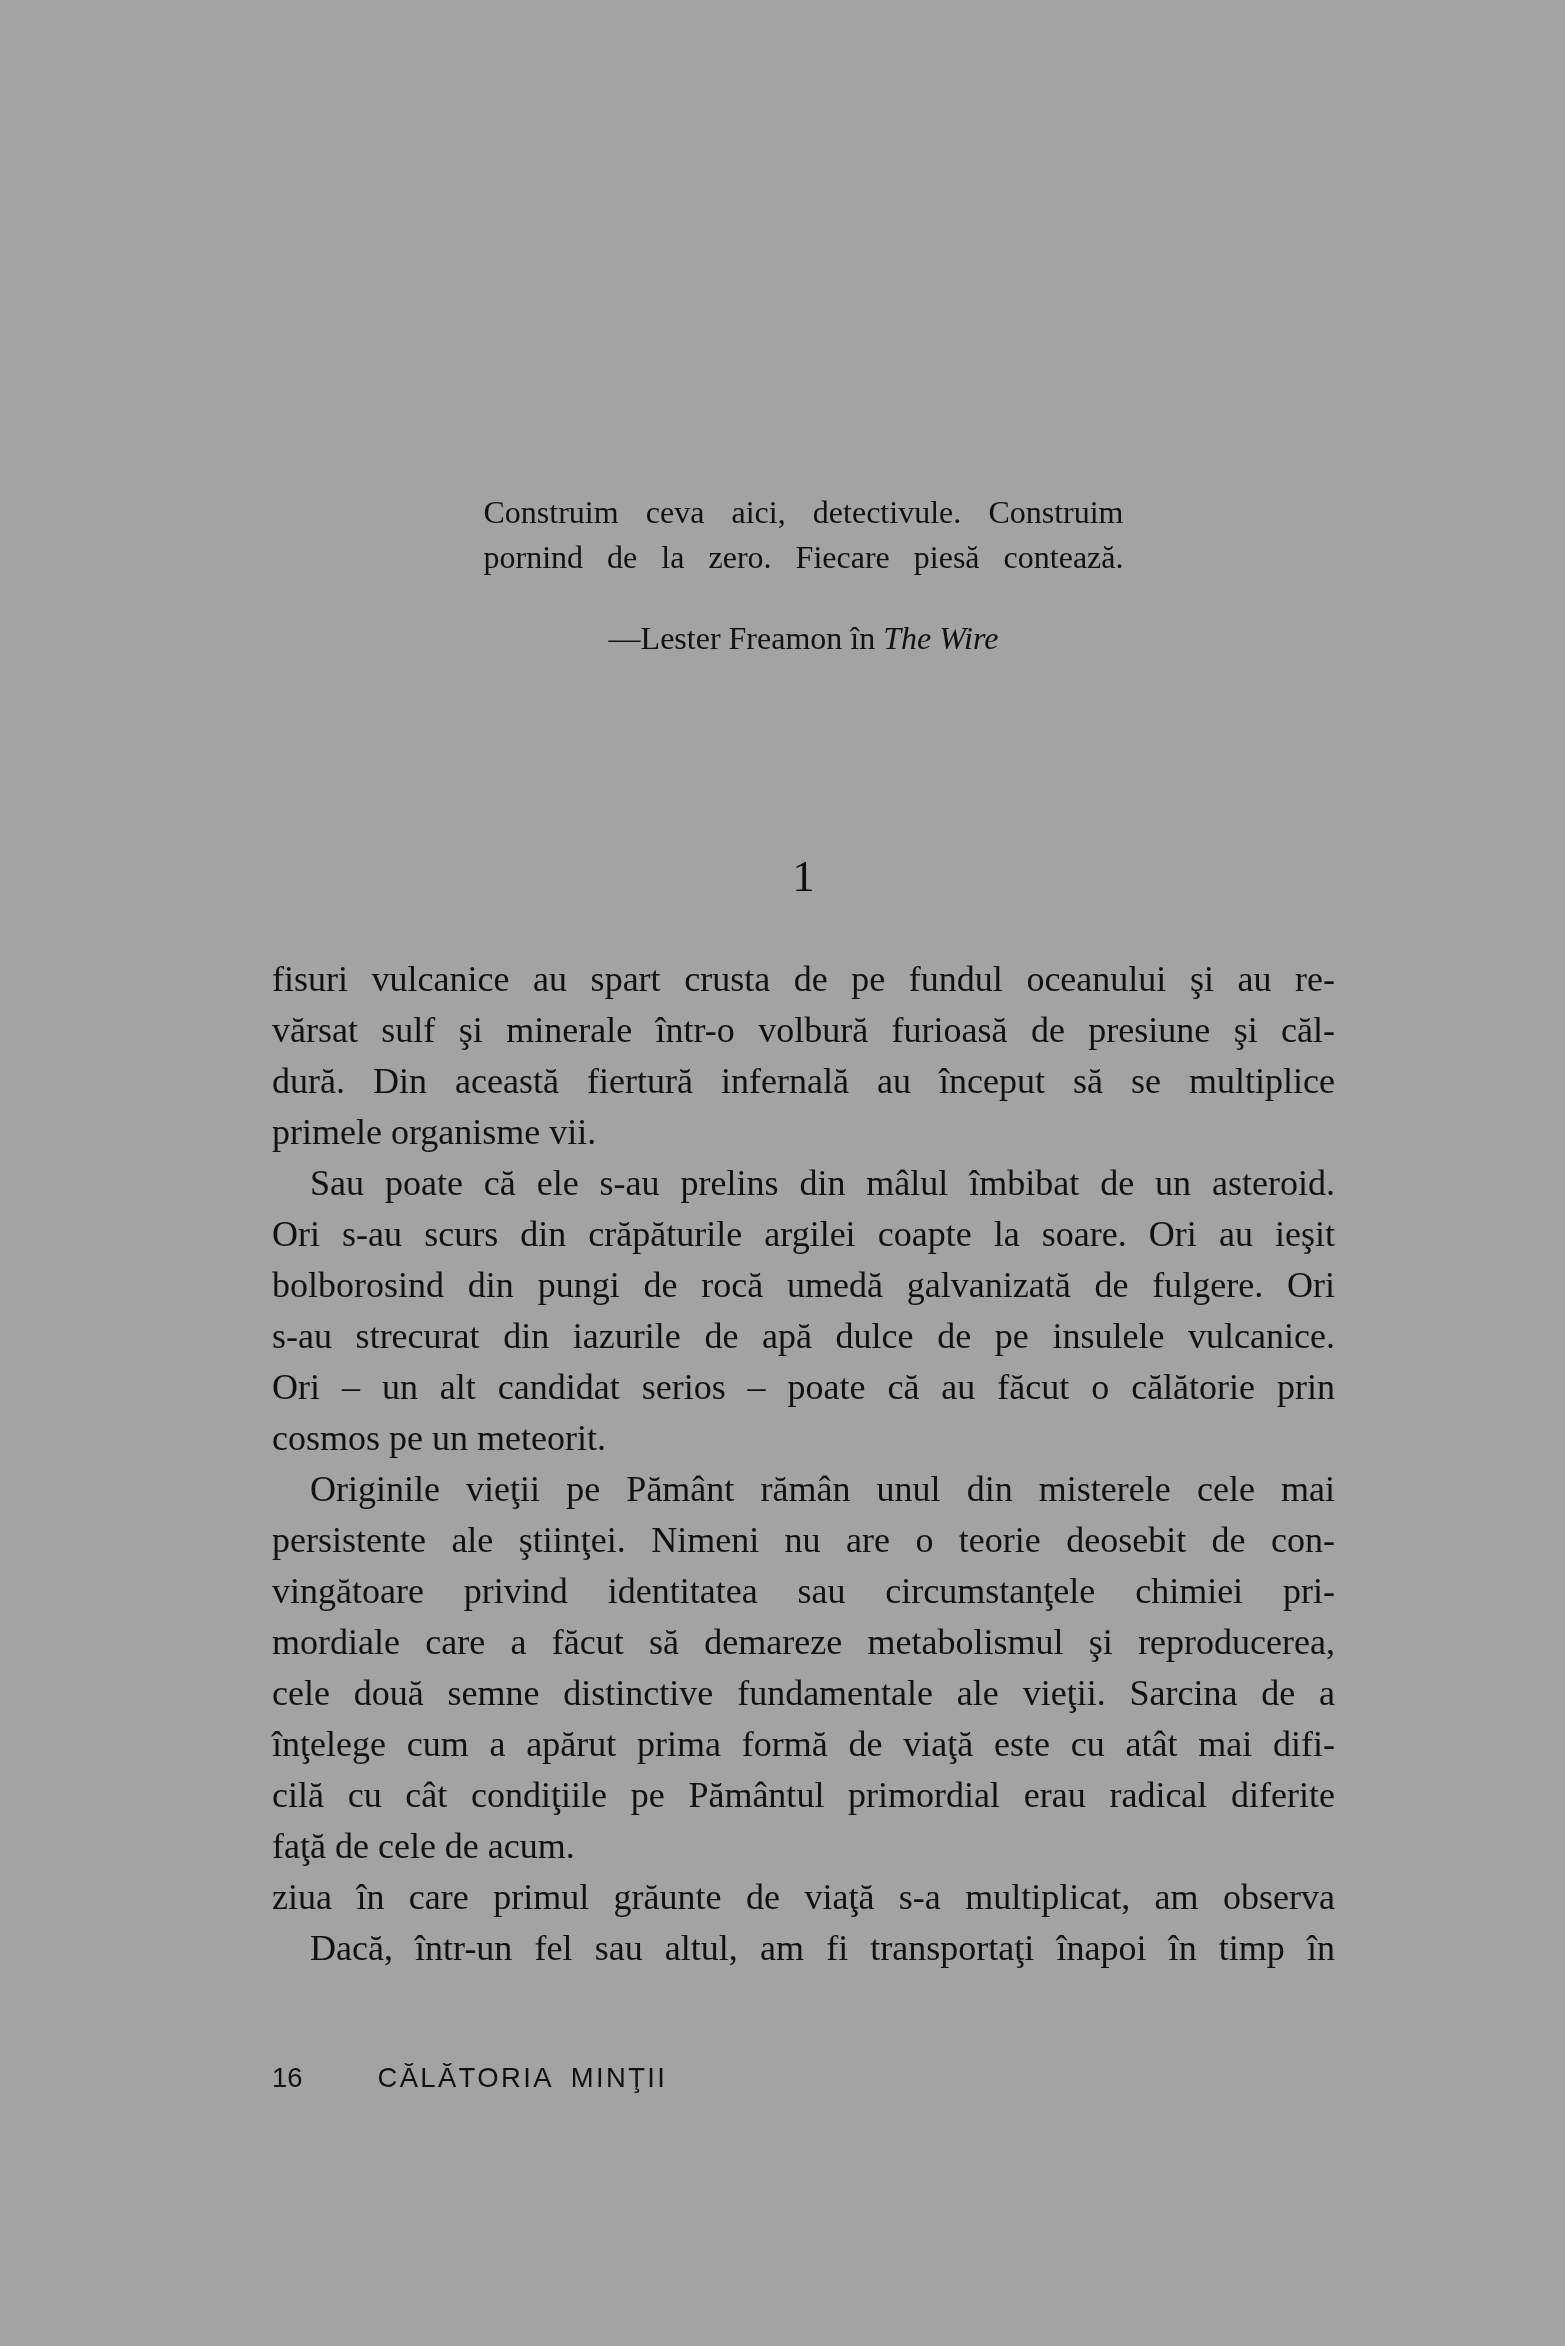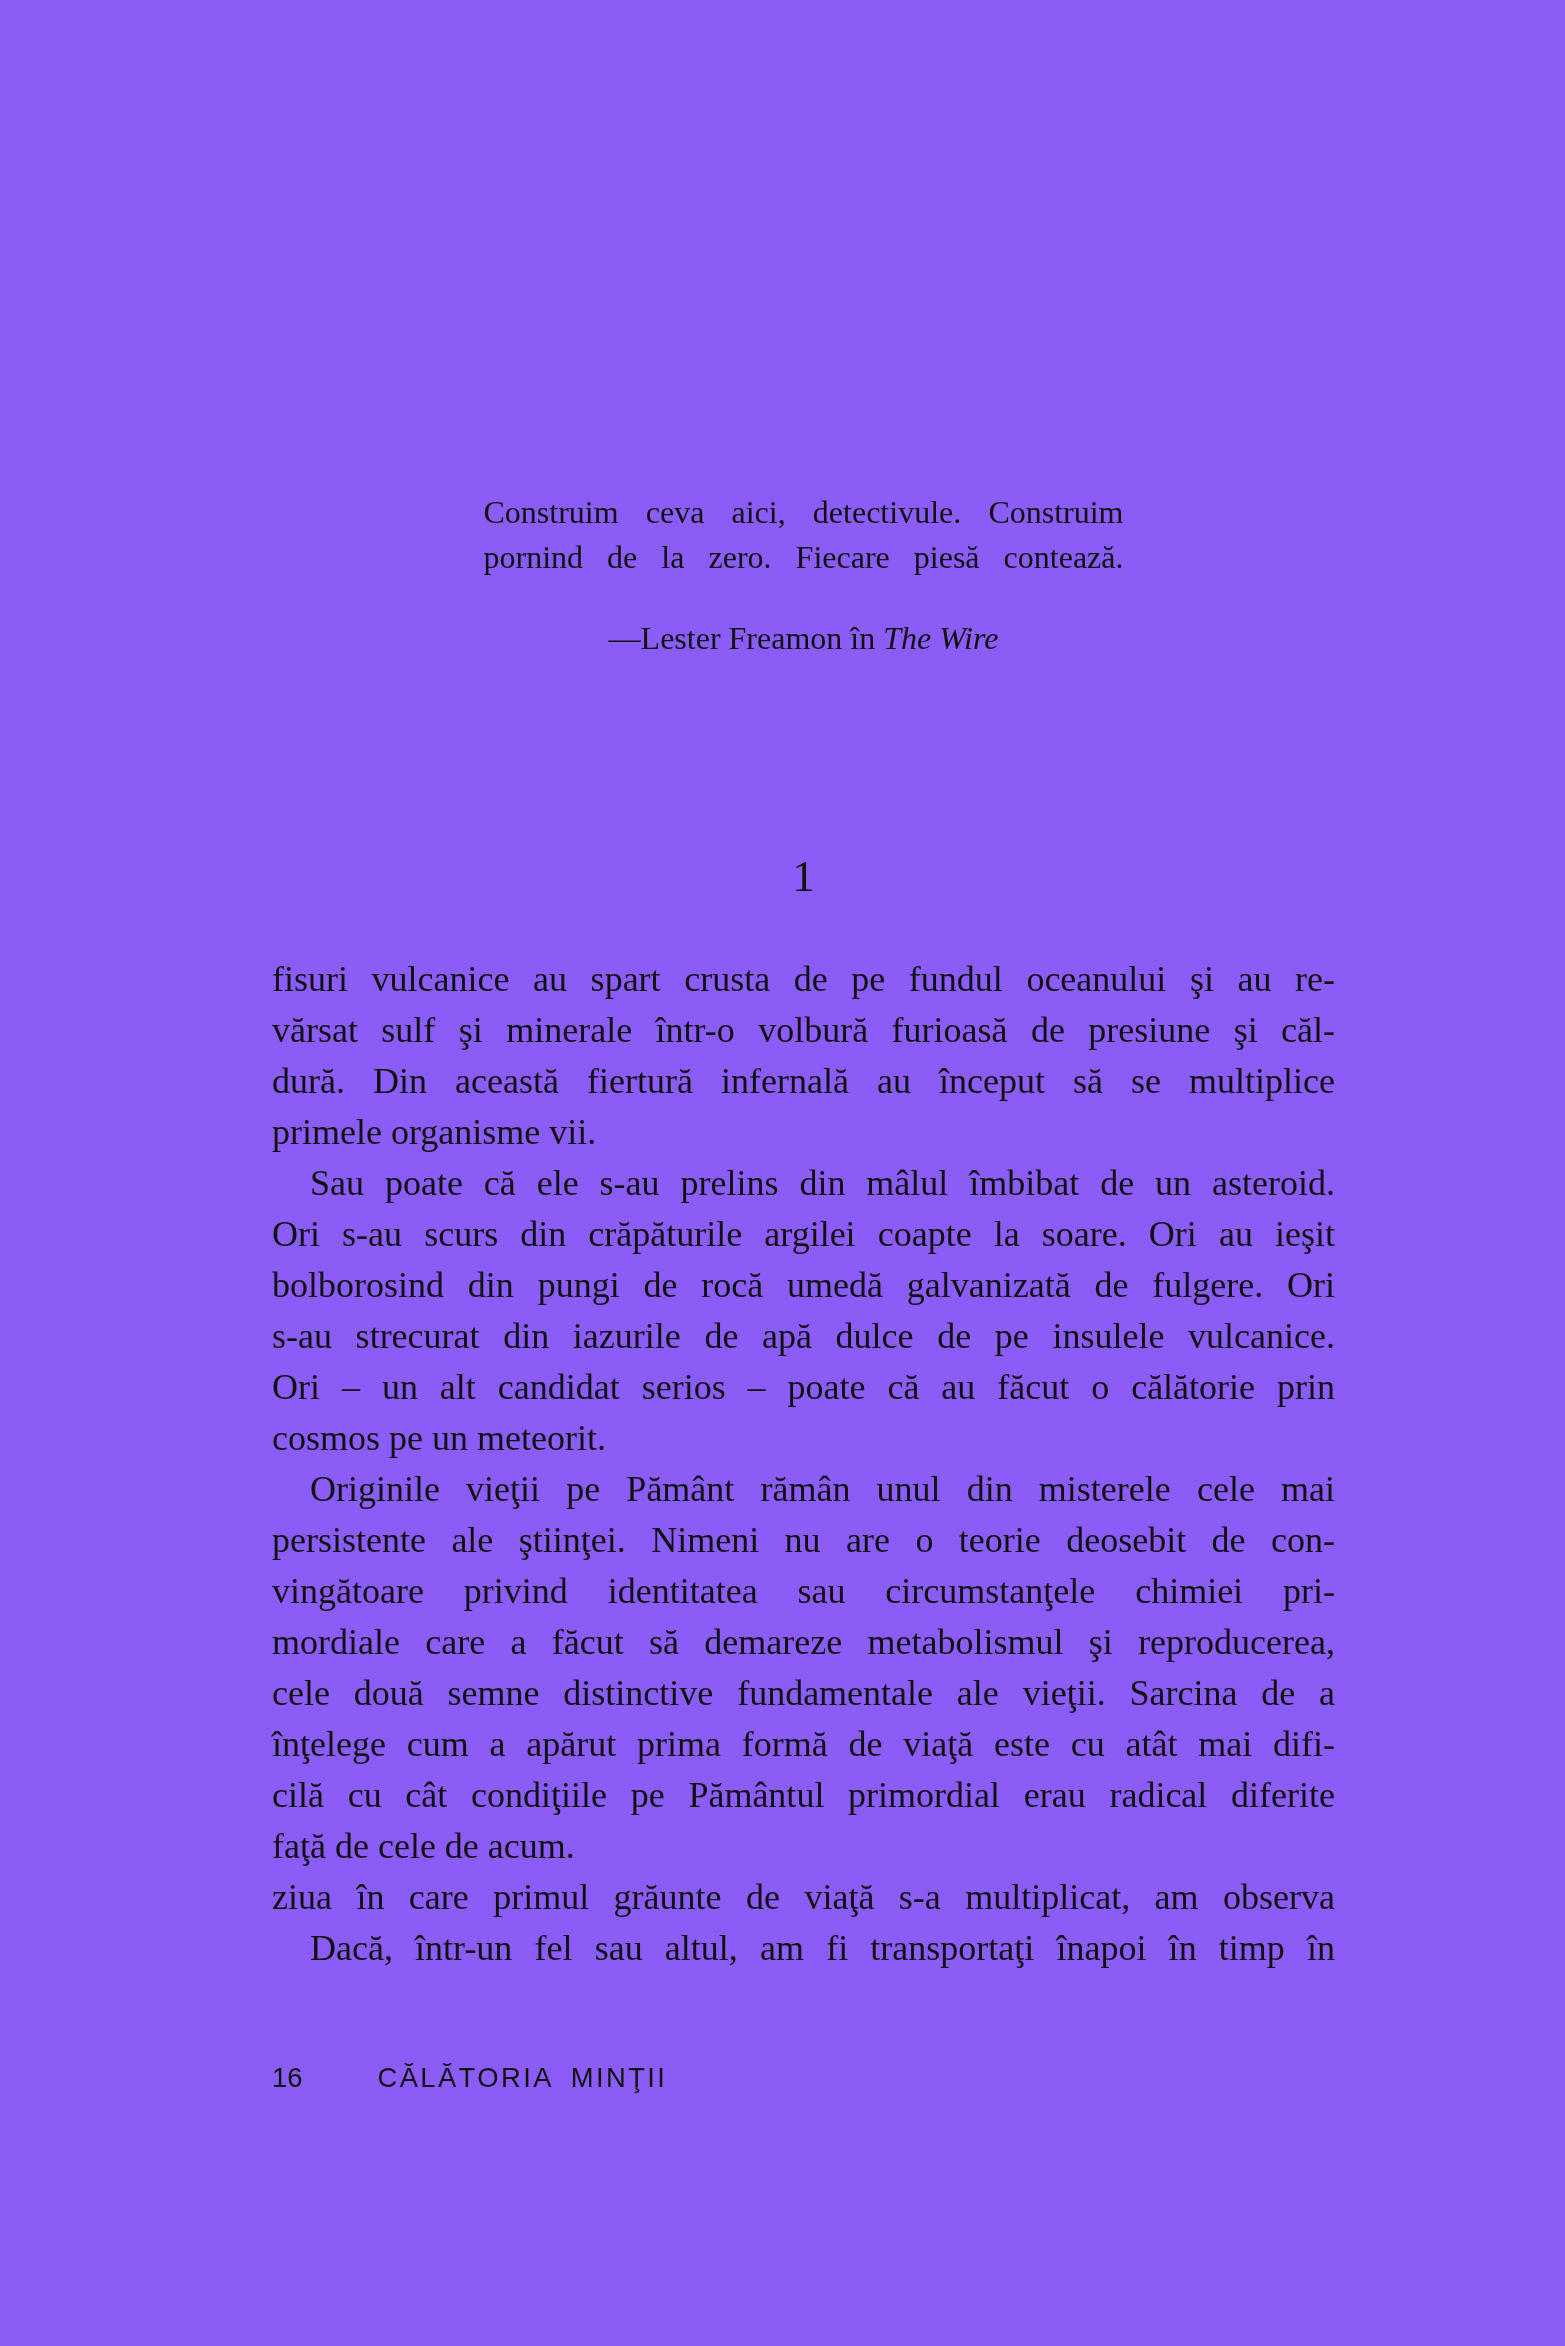--- a/index.html
+++ b/index.html
@@ -5,21 +5,21 @@
   html, body {
     margin: 0;
     padding: 0;
     background: #ffffff;
     color: #111111;
   }
   .page {
     position: relative;
     width: 1565px;
     height: 2347px;
-    background: #8b5cf6;
+    background: #a3a3a3;
     overflow: hidden;
     font-family: "Liberation Serif", "DejaVu Serif", serif;
   }
   .column {
     position: absolute;
     left: 272px;
     width: 1063px;
   }
   
   .epigraph {

